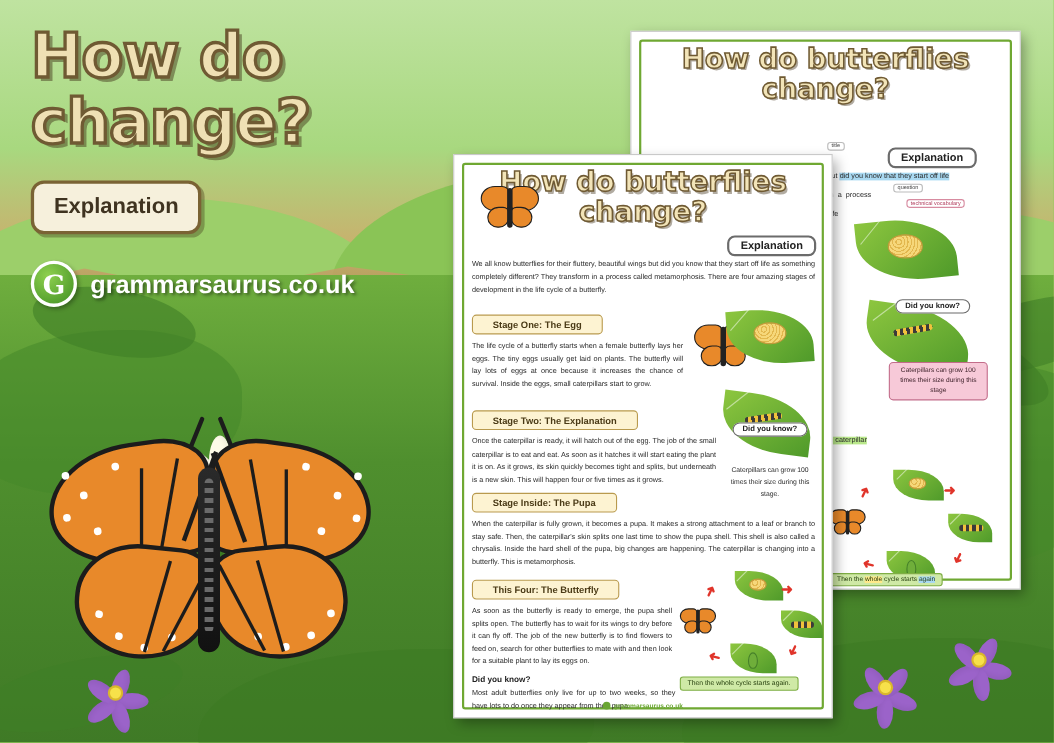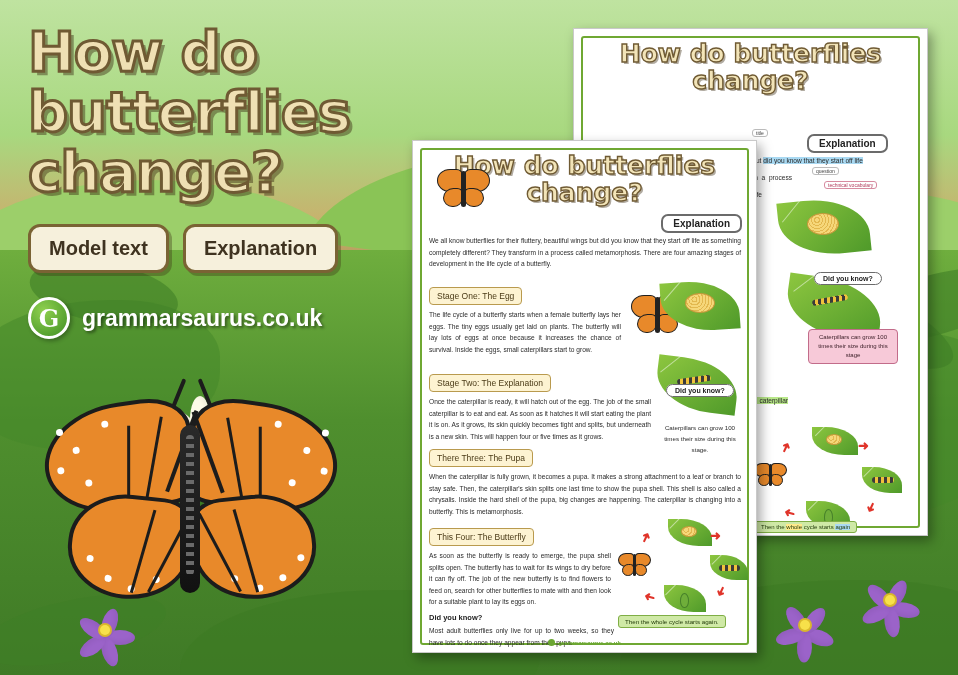--- a/index.html
+++ b/index.html
@@ -125,21 +125,21 @@
   #sheet-front .sheet-title { font-size:25px; padding:12px 30px 2px; }
   #sheet-back .sheet-title { font-size:25px; padding:12px 30px 2px; }
 
   .tag {
     display:inline-block; background:#fff; border:2px solid #6b6b6b;
     border-radius:7px; padding:2px 10px; font-size:10px; font-weight:bold; color:#222;
   }
   .body-text { font-size:6.6px; line-height:1.75; color:#2b2b2b; text-align:justify; }
   .stage-head {
     background:#fdf3d2; border:1.5px solid #b99a4e; border-radius:4px;
-    font-size:8.5px; font-weight:normal; color:#4a3a16; padding:3px 7px;
+    font-size:8.5px; font-weight:bold; color:#4a3a16; padding:3px 18px;
     display:inline-block;
   }
   .did-box {
     background:#fff; border:1.5px solid #6b6b6b; border-radius:7px;
     font-size:7px; font-weight:bold; padding:2px 8px; color:#222;
   }
   .pink-box {
     background:#f7c9d8; border:1.5px solid #c26c8a; border-radius:4px;
     font-size:6px; line-height:1.5; color:#3a1d26; padding:3px 5px; text-align:center;
   }
@@ -281,25 +281,23 @@
     <div class="dot" style="left:32px;top:74px;"></div>
     <div class="vein" style="left:22px;top:6px;width:3px;height:88px;transform:rotate(-22deg);"></div>
     <div class="vein" style="left:48px;top:8px;width:3px;height:86px;transform:rotate(-10deg);"></div>
   </div>
   <div class="body"></div>
 </div>
 
 <div id="title-block">
   <div class="big-title">
     <div>How do</div>
-    <div>butterflies</div>
     <div>change?</div>
   </div>
   <div class="pill-row">
-    <div class="pill">Model text</div>
     <div class="pill">Explanation</div>
   </div>
   <div class="brand">
     <div class="brand-logo">G</div>
     <div class="brand-text">grammarsaurus.co.uk</div>
   </div>
 </div>
 
 <div class="sheet" id="sheet-back">
   <div class="sheet-inner"></div>
@@ -430,21 +428,21 @@
   </div>
   <div class="body-text" style="position:absolute;left:16px;top:255px;width:222px;">Once the caterpillar is ready, it will hatch out of the egg. The job of the small caterpillar is to eat and eat. As soon as it hatches it will start eating the plant it is on. As it grows, its skin quickly becomes tight and splits, but underneath is a new skin. This will happen four or five times as it grows.</div>
   <div class="mleaf" style="left:243px;top:218px;width:82px;height:52px;transform:rotate(7deg);"></div>
   <div class="cat" style="left:264px;top:236px;width:34px;transform:rotate(-8deg);"></div>
   <div style="position:absolute;left:253px;top:238px;">
     <span class="did-box">Did you know?</span>
   </div>
   <div class="body-text" style="position:absolute;left:244px;top:282px;width:86px;text-align:center;font-size:6.2px;">Caterpillars can grow 100 times their size during this stage.</div>
 
   <div style="position:absolute;left:16px;top:306px;">
-    <span class="stage-head">There Three: The Pupa</span>
+    <span class="stage-head">Stage Inside: The Pupa</span>
   </div>
   <div class="body-text" style="position:absolute;left:16px;top:330px;width:312px;">When the caterpillar is fully grown, it becomes a pupa. It makes a strong attachment to a leaf or branch to stay safe. Then, the caterpillar's skin splits one last time to show the pupa shell. This shell is also called a chrysalis. Inside the hard shell of the pupa, big changes are happening. The caterpillar is changing into a butterfly. This is metamorphosis.</div>
 
   <div style="position:absolute;left:16px;top:385px;">
     <span class="stage-head">This Four: The Butterfly</span>
   </div>
   <div class="body-text" style="position:absolute;left:16px;top:409px;width:182px;">As soon as the butterfly is ready to emerge, the pupa shell splits open. The butterfly has to wait for its wings to dry before it can fly off. The job of the new butterfly is to find flowers to feed on, search for other butterflies to mate with and then look for a suitable plant to lay its eggs on.</div>
 
   <div style="position:absolute;left:205px;top:378px;width:130px;height:100px;">
     <div class="mleaf" style="left:50px;top:0px;width:44px;height:27px;"></div>

